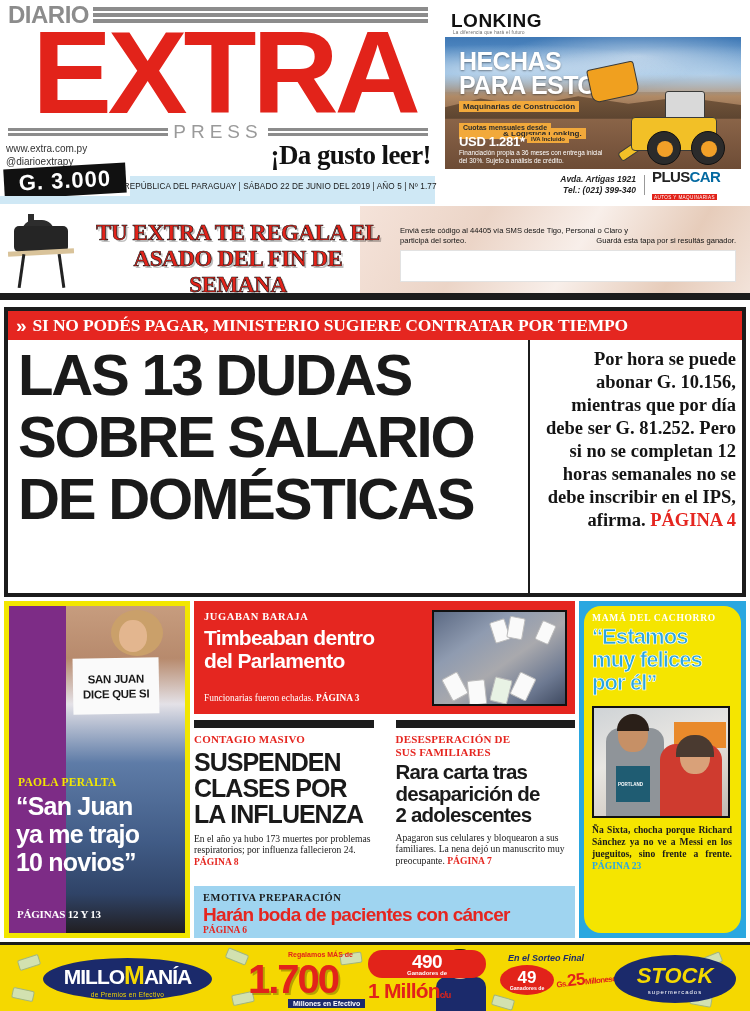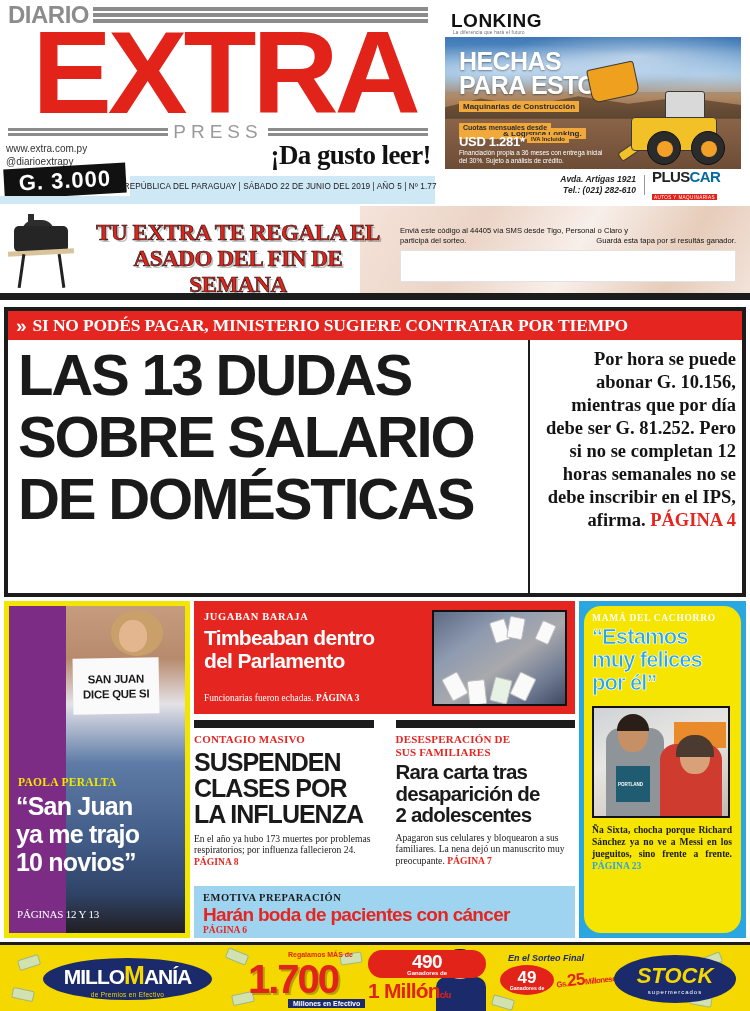--- a/index.html
+++ b/index.html
@@ -120,21 +120,21 @@
   .col-left { position:absolute; left:4px; top:601px; width:186px; height:337px; background:#f2e600; padding:5px; }
   .paola { position:relative; width:100%; height:100%; background:#7d2c86; overflow:hidden; }
   .pa-figure { position:absolute; right:-6px; top:0; width:125px; height:100%;
     background: linear-gradient(#c9a07e 0%, #b98d6c 16%, #e7e7ea 30%, #5d7ea8 48%, #3f5d86 72%, #2d4466 88%, #1e1e1e 100%); opacity:.97; }
   .pa-hair { position:absolute; right:22px; top:4px; width:52px; height:46px; border-radius:50%; background:#caa06a; }
   .pa-face { position:absolute; right:38px; top:14px; width:28px; height:32px; border-radius:48%; background:#e3b68f; }
   .pa-sign { position:absolute; right:26px; top:52px; width:86px; height:56px; background:#fafafa; transform: rotate(-1deg); display:flex; flex-direction:column; align-items:center; justify-content:center; gap:3px; }
   .pa-sign span { font-weight:bold; font-size:11.5px; color:#1a1a1a; letter-spacing:-0.3px; }
   .pa-name { position:absolute; left:9px; top:170px; color:#f2e600; font-weight:bold; font-size:11.5px; letter-spacing:.3px; font-family:"Liberation Serif", serif; }
   .pa-quote { position:absolute; left:7px; top:186px; width:130px; color:#fff; font-weight:bold; font-size:25px; line-height:28px; letter-spacing:-0.8px; }
-  .pa-pages { position:absolute; left:8px; top:302px; color:#fff; font-weight:normal; font-size:11px; font-family:"Liberation Serif", serif; letter-spacing:-0.2px; }
+  .pa-pages { position:absolute; left:8px; top:302px; color:#fff; font-weight:bold; font-size:11px; font-family:"Liberation Serif", serif; letter-spacing:-0.2px; }
 
   
   .col-mid { position:absolute; left:194px; top:601px; width:381px; height:337px; }
   .mid-top { position:relative; width:100%; height:113px; background:#e52620; padding:10px 0 0 10px; }
   .mt-kicker { color:#fff; font-weight:bold; font-size:10.5px; letter-spacing:.6px; font-family:"Liberation Serif", serif; }
   .mt-title { margin-top:4px; color:#fff; font-weight:bold; font-size:21px; line-height:23px; letter-spacing:-0.7px; width:210px; }
   .mt-sub { position:absolute; left:10px; bottom:11px; color:#fff; font-size:9.4px; font-family:"Liberation Serif", serif; }
   .mt-sub b { font-weight:bold; }
   .mt-photo { position:absolute; right:8px; top:9px; width:135px; height:96px; border:2px solid #111; overflow:hidden;
     background: linear-gradient(145deg,#5c6a84 0%, #8f9bb0 30%, #a9a9ad 55%, #6e7a92 80%, #3f4a61 100%); }
@@ -267,21 +267,21 @@
         <div class="ld-bucket"></div>
         <div class="ld-cab"></div>
         <div class="ld-body"></div>
         <div class="ld-w2"></div>
         <div class="ld-w1"></div>
       </div>
     </div>
     <div class="lk-foot">
       <div class="lk-addr">
         <div>Avda. Artigas 1921</div>
-        <div>Tel.: (021) 282-610</div>
+        <div>Tel.: (021) 399-340</div>
       </div>
       <div class="lk-div"></div>
       <div class="lk-pluscar">
         <div class="pc-word"><span>PLUS</span><em>CAR</em></div>
         <span class="pc-sub">AUTOS Y MAQUINARIAS</span>
       </div>
     </div>
   </div>
 
   <div class="promo">

